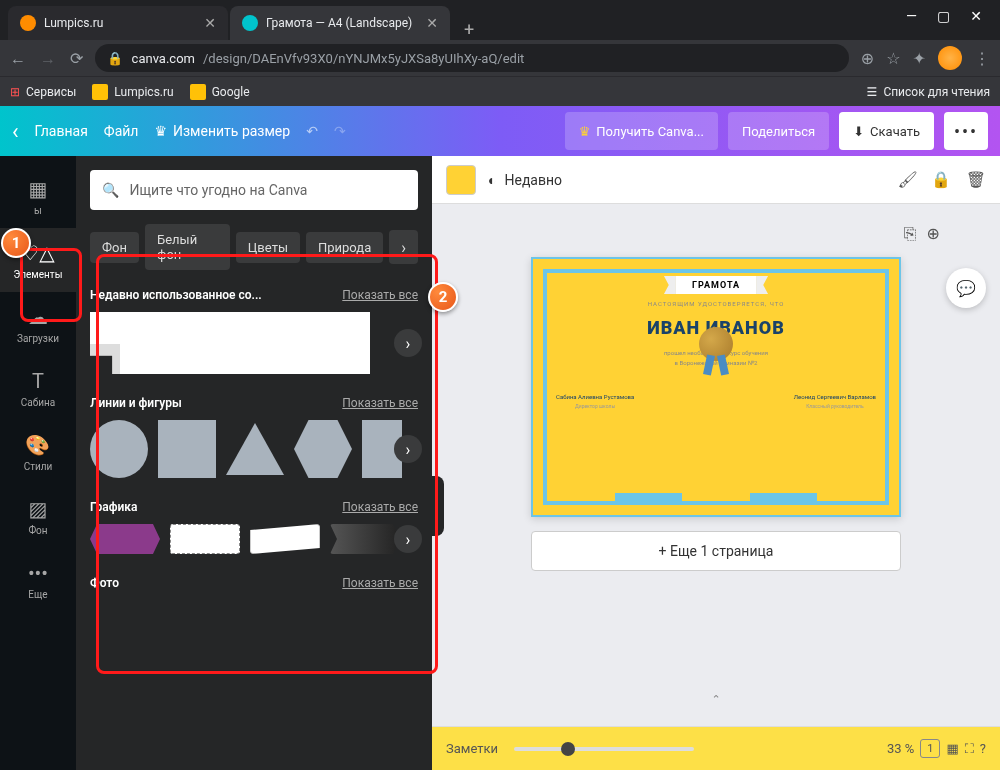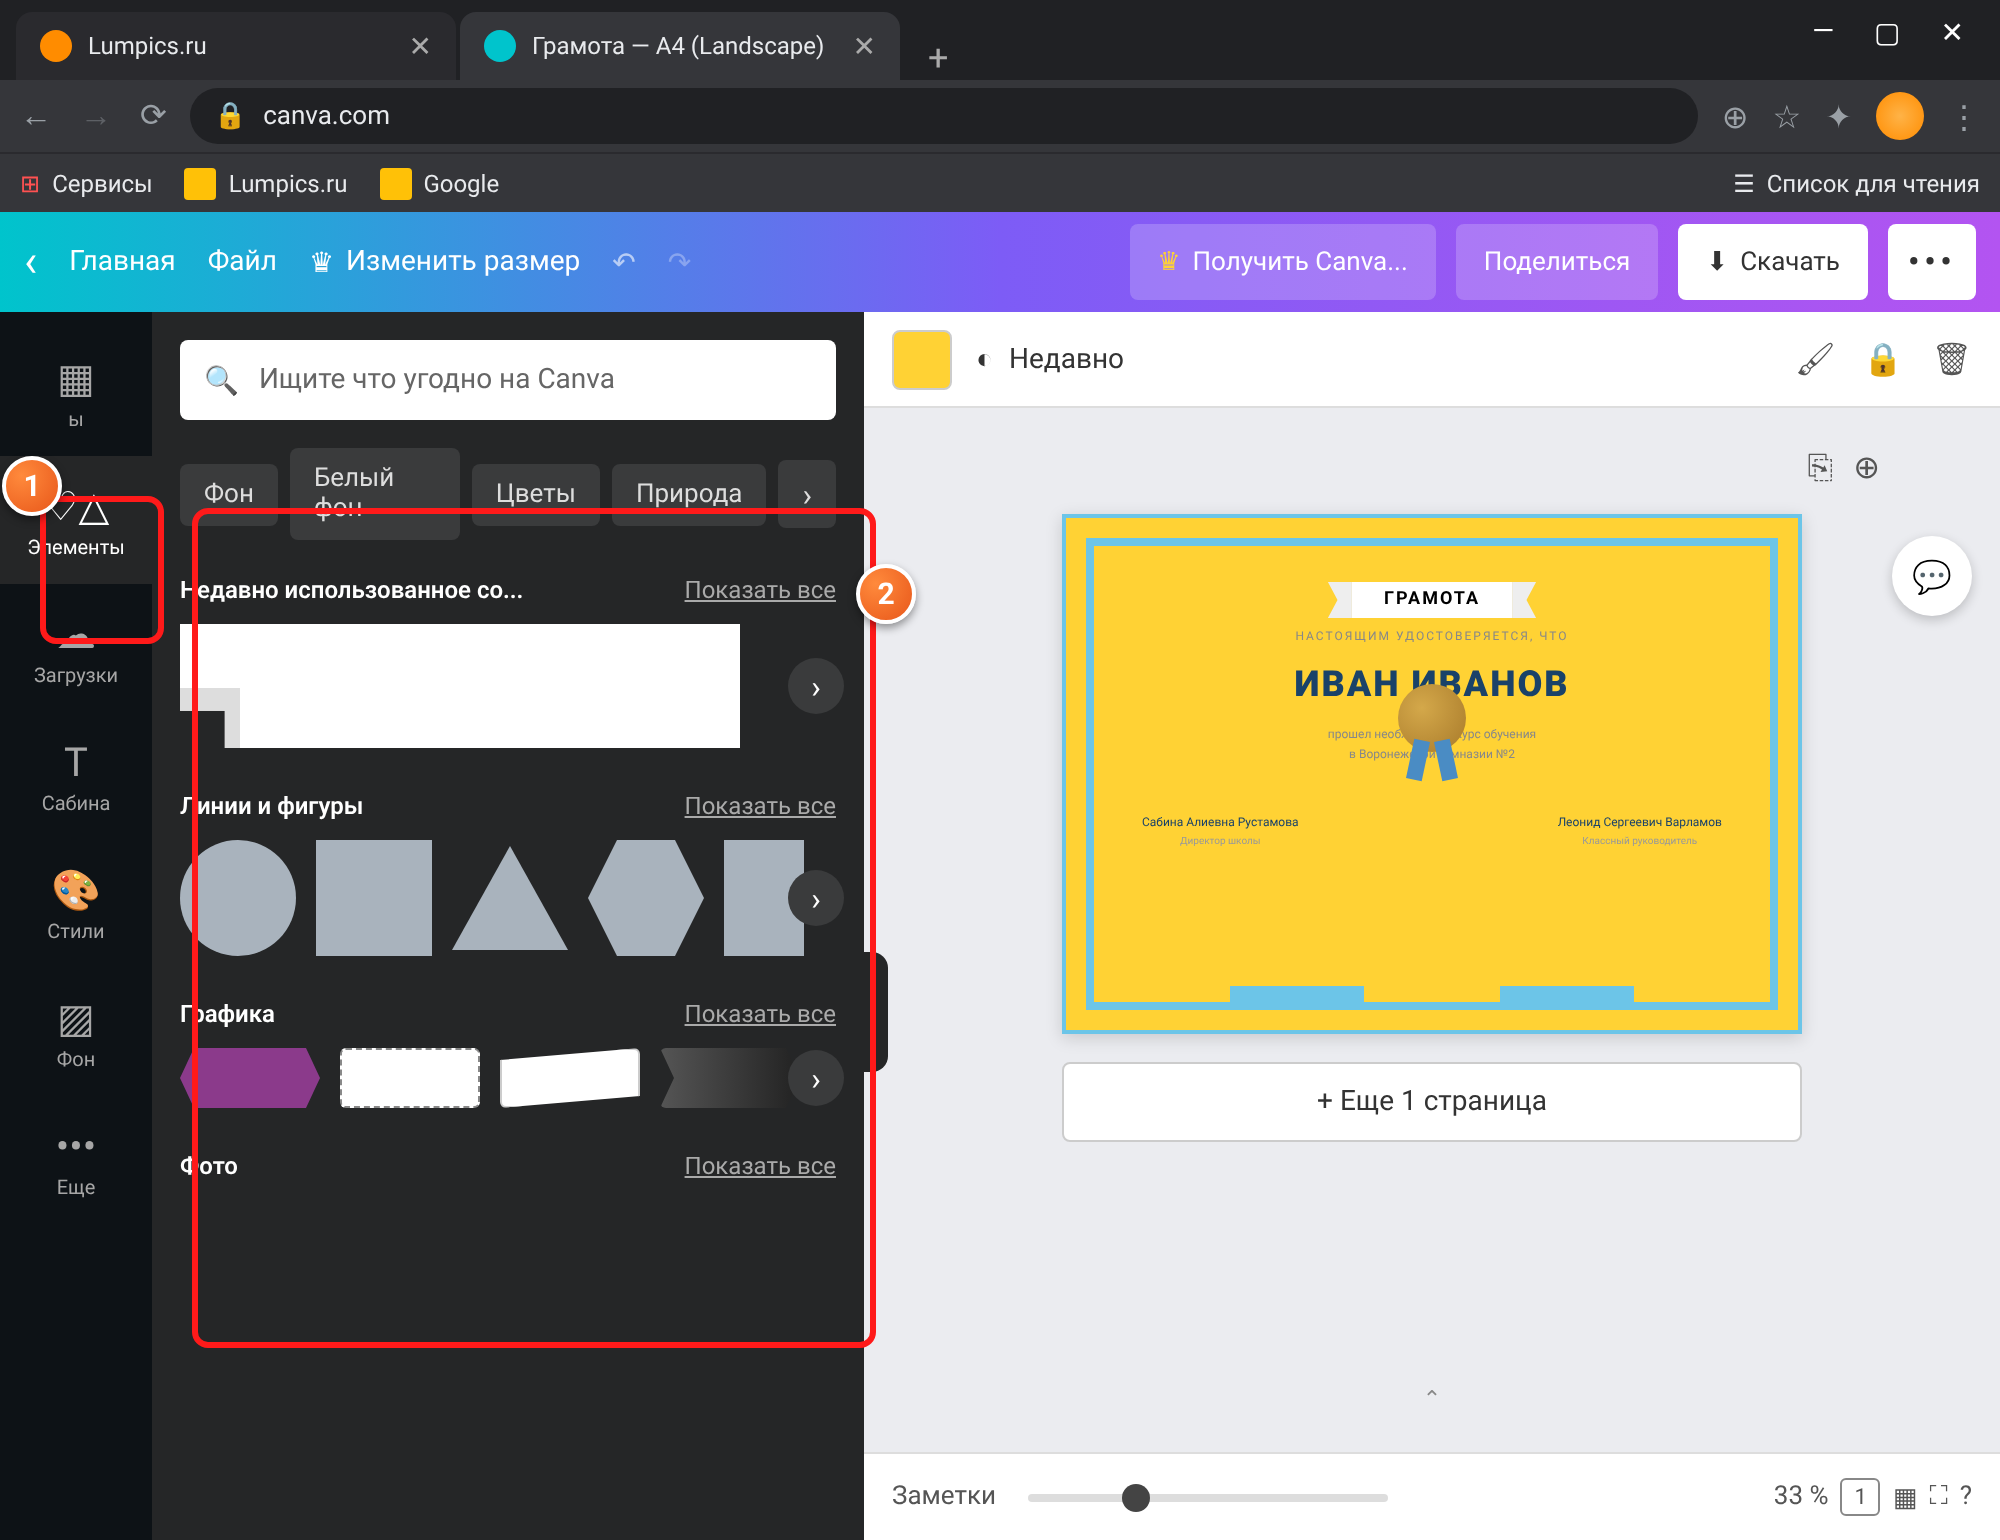--- a/index.html
+++ b/index.html
@@ -77,21 +77,21 @@
 
 
 .canvas-area { flex: 1; background: #ebecf0; display: flex; flex-direction: column; }
 .canvas-toolbar { height: 48px; background: #fff; display: flex; align-items: center; padding: 0 14px; gap: 12px; border-bottom: 1px solid #ddd; }
 .color-swatch { width: 30px; height: 30px; background: #ffd234; border-radius: 4px; border: 1px solid #ccc; }
 .anim-btn { display: flex; align-items: center; gap: 8px; font-size: 14px; color: #333; }
 .toolbar-right { margin-left: auto; display: flex; gap: 14px; color: #555; align-items: center; }
 
 .canvas-scroll { flex: 1; display: flex; flex-direction: column; align-items: center; padding: 20px; gap: 14px; overflow: auto; position: relative; }
 .page-actions { align-self: flex-end; margin-right: 40px; display: flex; gap: 10px; color: #555; }
-.certificate { width: 370px; height: 260px; background: #ffd234; border: 2px solid #6cc5e8; position: relative; box-shadow: 0 2px 8px rgba(0,0,0,0.15); padding: 18px; }
+.certificate { width: 370px; height: 260px; background: #ffd234; border: 2px solid #6cc5e8; position: relative; box-shadow: 0 2px 8px rgba(0,0,0,0.15); padding: 3px; }
 .cert-inner { position: absolute; inset: 10px; border: 4px solid #6cc5e8; }
 .cert-content { position: relative; text-align: center; padding-top: 12px; font-family: Arial; }
 .cert-ribbon { display: inline-block; background: #fff; padding: 4px 16px; font-size: 9px; font-weight: bold; letter-spacing: 1px; position: relative; }
 .cert-ribbon::before, .cert-ribbon::after { content:''; position:absolute; top:0; width:12px; height:100%; background:#eee; }
 .cert-ribbon::before { left:-12px; clip-path: polygon(100% 0, 100% 100%, 0 100%, 40% 50%, 0 0); }
 .cert-ribbon::after { right:-12px; clip-path: polygon(0 0, 100% 0, 60% 50%, 100% 100%, 0 100%); }
 .cert-sub { font-size: 6px; color: #888; letter-spacing: 1px; margin-top: 6px; }
 .cert-name { font-size: 18px; font-weight: 900; color: #1a4269; margin-top: 10px; letter-spacing: 1px; }
 .cert-desc { font-size: 6px; color: #888; margin-top: 10px; line-height: 1.6; }
 .cert-sigs { display: flex; justify-content: space-between; margin-top: 26px; padding: 0 20px; }
@@ -101,21 +101,21 @@
 .medal::before, .medal::after { content:''; position:absolute; top:28px; width:8px; height:20px; }
 .medal::before { left:6px; background:#4a8cc4; transform: rotate(12deg); }
 .medal::after { right:6px; background:#4a8cc4; transform: rotate(-12deg); }
 .cert-bottom-bars { position: absolute; bottom: 14px; left: 14px; right: 14px; height: 8px; display: flex; }
 .cert-bottom-bars div { flex:1; }
 
 .comment-fab { position: absolute; right: 14px; top: 64px; width: 40px; height: 40px; border-radius: 50%; background: #fff; box-shadow: 0 2px 6px rgba(0,0,0,0.2); display: flex; align-items: center; justify-content: center; color: #555; }
 
 .add-page { width: 370px; height: 40px; background: #fff; border: 1px solid #ccc; border-radius: 4px; display: flex; align-items: center; justify-content: center; font-size: 14px; color: #333; }
 
-.bottom-bar { height: 44px; background: #ffffff; border-top: 1px solid #ddd; display: flex; align-items: center; padding: 0 14px; gap: 16px; font-size: 13px; color: #555; }
+.bottom-bar { height: 44px; background: #fde047; border-top: 1px solid #ddd; display: flex; align-items: center; padding: 0 14px; gap: 16px; font-size: 13px; color: #555; }
 .zoom-slider { flex: 1; max-width: 180px; height: 4px; background: #ddd; border-radius: 2px; position: relative; }
 .zoom-slider::after { content:''; position:absolute; left: 26%; top:-5px; width:14px; height:14px; border-radius:50%; background:#444; }
 .bottom-right { margin-left: auto; display: flex; gap: 6px; align-items: center; }
 .page-ind { border: 1px solid #888; border-radius: 3px; padding: 2px 6px; font-size: 11px; }
 
 .panel-collapse { position: absolute; left: 428px; top: 320px; width: 16px; height: 60px; background: #252627; border-radius: 0 8px 8px 0; display: flex; align-items: center; justify-content: center; color: #aaa; font-size: 10px; }
 </style>
 </head>
 <body>
 
@@ -141,20 +141,21 @@
 
 <div class="address-bar">
   <div class="nav-icons">
     <span>←</span>
     <span style="opacity:.4">→</span>
     <span>⟳</span>
   </div>
   <div class="url-field">
     <span>🔒</span>
     <span class="domain">canva.com</span>
+      <span>/design/DAEnVfv93X0/nYNJMx5yJXSa8yUIhXy-aQ/edit</span>
   </div>
   <div class="ext-icons">
     <span>⊕</span>
     <span>☆</span>
     <span>✦</span>
     <span class="avatar"></span>
     <span>⋮</span>
   </div>
 </div>
 

